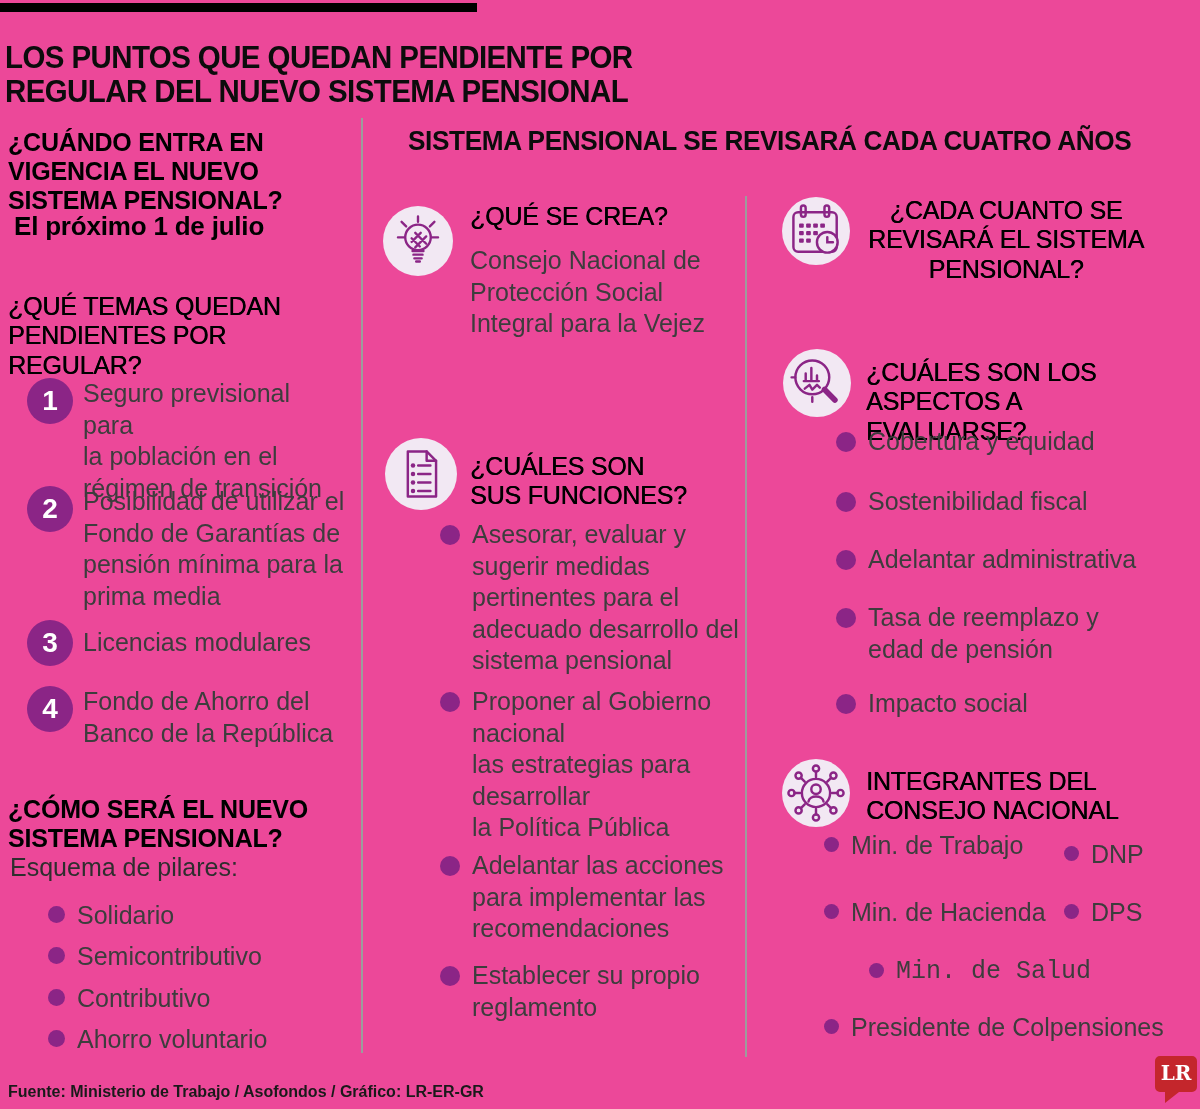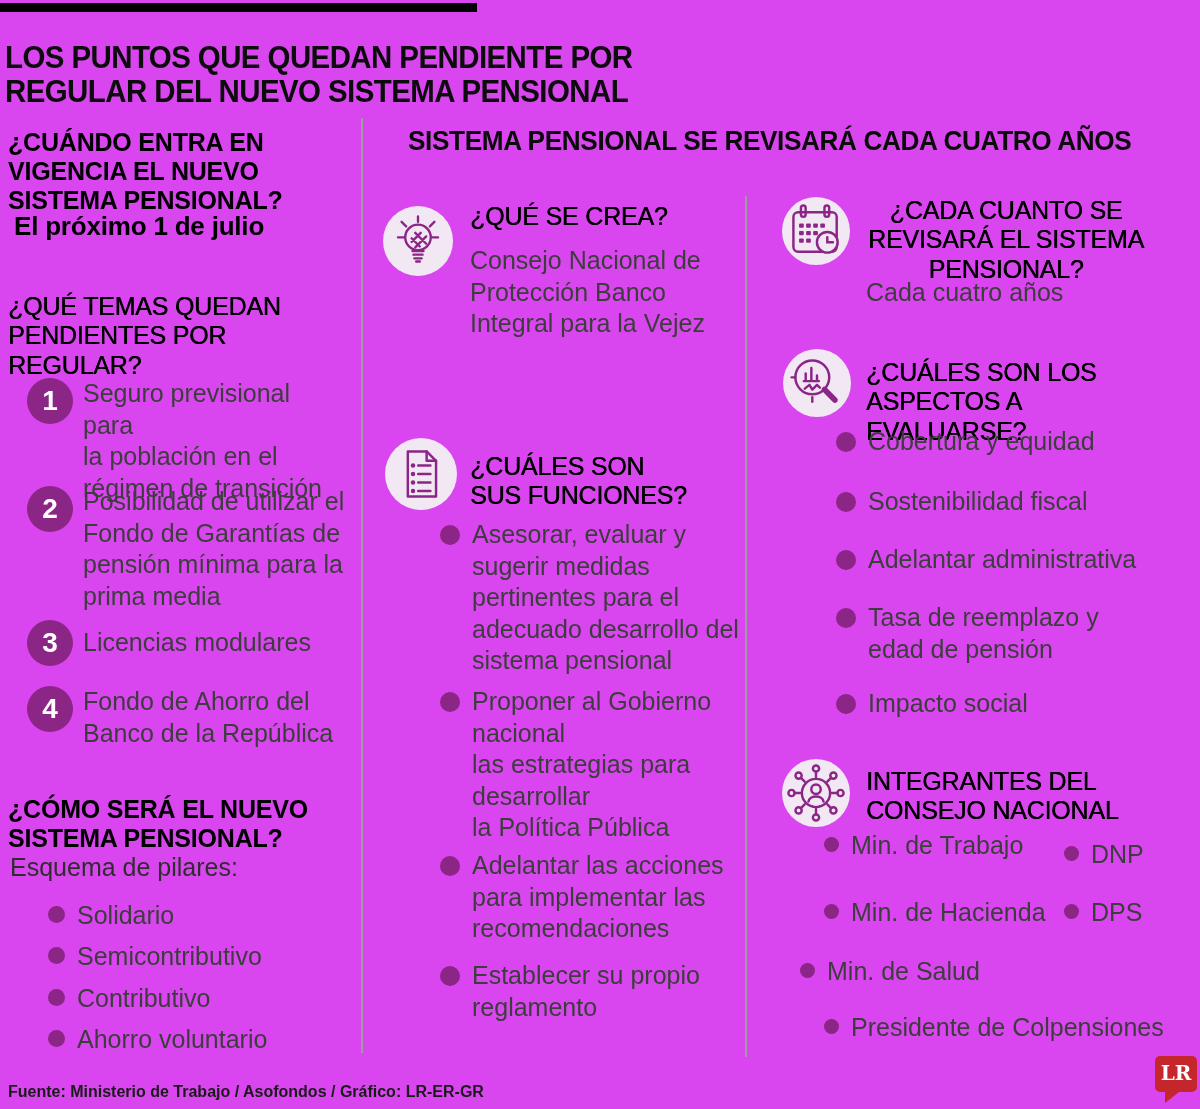--- a/index.html
+++ b/index.html
@@ -1,16 +1,16 @@
 <!DOCTYPE html>
 <html><head>
 <meta charset="utf-8">
 <style>
   html,body{margin:0;padding:0;background:#fff;}
-  .canvas{position:relative;width:1200px;height:1109px;background:#d946ef;overflow:hidden;
+  .canvas{position:relative;width:1200px;height:1109px;background:#ec4899;overflow:hidden;
           font-family:"Liberation Sans", sans-serif;color:#000;}
   .abs{position:absolute;}
   .pre{white-space:pre-line;}
   .title-bar{position:absolute;left:0;top:3px;width:477px;height:9px;background:#000;}
   .main-title{position:absolute;left:5px;top:20px;font-size:31px;font-weight:bold;line-height:1.12;
               letter-spacing:-0.6px;transform:scaleX(0.95);transform-origin:left top;white-space:pre-line;color:#0c0c0c;}
   .center-header{position:absolute;left:408px;top:126px;font-size:27px;font-weight:bold;letter-spacing:-0.4px;
                  transform:scaleX(0.97);transform-origin:left top;white-space:nowrap;color:#0c0c0c;}
   .vdiv{position:absolute;width:2px;background:#9c9c9c;}
   .q-bold{font-weight:bold;font-size:25px;line-height:1.15;color:#000;letter-spacing:-0.2px;}
@@ -99,21 +99,21 @@
   <div class="icon-circle" style="left:383px;top:206px;width:70px;height:70px;">
     <svg class="ic" width="62" height="62" viewBox="0 0 68 68" fill="none" stroke="#8b2586" stroke-width="2.6" stroke-linecap="round">
       <circle cx="34" cy="30" r="14"></circle>
       <path d="M27,35 L37,25 M31,41 L43,29 M31,25 L43,37 M27,31 L36,40"></path>
       <path d="M28,45 h12 M29,49 h10 M30,53 h8 M32,56.5 h4"></path>
       <path d="M12,30 h7 M49,30 h7 M16,13 l5,5 M52,13 l-5,5 M34,7 v6"></path>
     </svg>
   </div>
   <div class="abs q-med" style="left:470px;top:202px;">¿QUÉ SE CREA?</div>
   <div class="abs body-text pre" style="left:470px;top:245px;width:290px;">Consejo Nacional de
-Protección Banco
+Protección Social
 Integral para la Vejez</div>
 
   <div class="icon-circle" style="left:385px;top:438px;width:72px;height:72px;">
     <svg class="ic" width="64" height="64" viewBox="0 0 68 68" fill="none" stroke="#8b2586" stroke-width="2.6" stroke-linecap="round" stroke-linejoin="round">
       <path d="M20,10 h20 l10,10 v38 h-30 z"></path>
       <path d="M40,10 v10 h10"></path>
       <g stroke="none" fill="#8b2586">
         <circle cx="25.5" cy="25" r="2.4"></circle>
           <circle cx="25.5" cy="34" r="2.4"></circle>
         <circle cx="25.5" cy="43" r="2.4"></circle>
@@ -169,21 +169,20 @@
         <rect x="16" y="42" width="5" height="4.5" rx="1"></rect>
           <rect x="23.5" y="42" width="5" height="4.5" rx="1"></rect>
       </g>
       <circle cx="46" cy="46" r="11" fill="#f2e8f3"></circle>
       <path d="M46,40.5 v5.5 h6"></path>
     </svg>
   </div>
   <div class="abs q-med pre" style="left:866px;top:196px;width:280px;text-align:center;">¿CADA CUANTO SE
 REVISARÁ EL SISTEMA
 PENSIONAL?</div>
-  <div class="abs body-text" style="left:866px;top:277px;">Cada cuatro años</div>
 
   <div class="icon-circle" style="left:783px;top:349px;width:68px;height:68px;">
     <svg class="ic" width="64" height="64" viewBox="0 0 68 68" fill="none" stroke="#8b2586" stroke-width="2.6" stroke-linecap="round" stroke-linejoin="round">
       <circle cx="29" cy="28" r="18"></circle>
       <path d="M22,32 v-8 M28,32 v-14 M34,32 v-6 M20,32 h16"></path>
       <path d="M21,40 l5,-4 l3,5 l5,-5 l3,3"></path>
       <path d="M42,41 l11,11" stroke-width="6"></path>
       <path d="M7,28 h4 M29,49 v5"></path>
     </svg>
   </div>
@@ -232,21 +231,21 @@
 CONSEJO NACIONAL</div>
 
   <div class="bullet-row" style="left:824px;top:830px;">
     <div class="dot-xs"></div>
     <div class="body-text">Min. de Trabajo</div>
   </div>
   <div class="bullet-row" style="left:824px;top:897px;justify-content:center;">
     <div class="dot-xs"></div>
     <div class="body-text">Min. de Hacienda</div>
   </div>
-  <div class="bullet-row" style="left:800px;top:956px;">
+  <div class="bullet-row" style="left:869px;top:956px;font-family:Liberation Mono, monospace;">
     <div class="dot-xs"></div>
     <div class="body-text">Min. de Salud</div>
   </div>
   <div class="bullet-row" style="left:824px;top:1012px;">
     <div class="dot-xs"></div>
     <div class="body-text">Presidente de Colpensiones</div>
   </div>
   <div class="bullet-row" style="left:1064px;top:839px;">
     <div class="dot-xs"></div>
     <div class="body-text">DNP</div>

